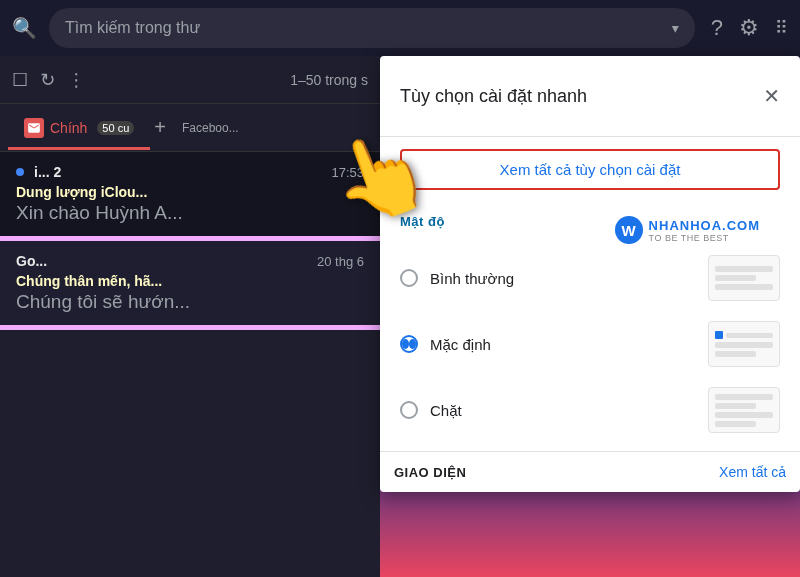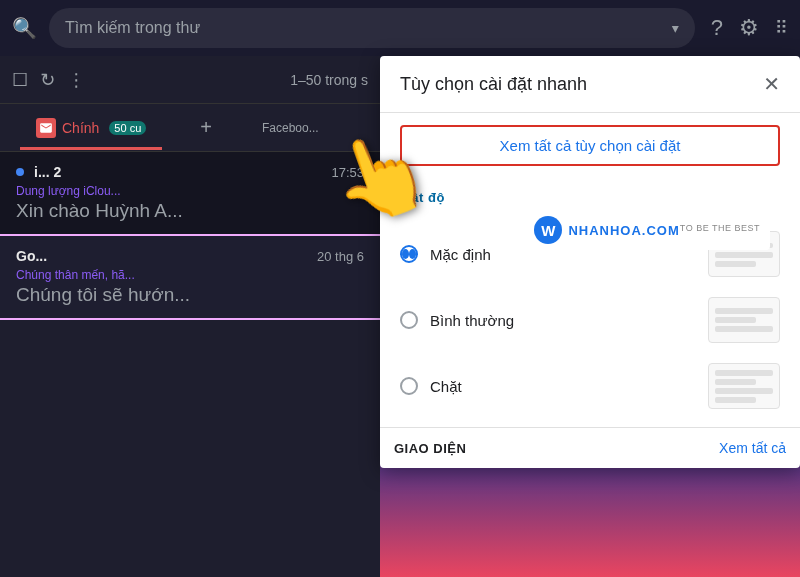--- a/index.html
+++ b/index.html
@@ -106,24 +106,23 @@
       color: #9aa0a6;
       font-size: 14px;
       margin-left: auto;
     }
 
     
     .tab-bar {
       display: flex;
       align-items: center;
       background: #1e1e2e;
-      padding: 0 20px;
+      padding: 0 8px;
       border-bottom: 1px solid #333;
       height: 48px;
-      gap: 34px;
     }
 
     .tab-item {
       display: flex;
       align-items: center;
       gap: 6px;
       padding: 12px 16px;
       color: #9aa0a6;
       font-size: 14px;
       cursor: pointer;
@@ -148,21 +147,21 @@
       width: 20px;
       height: 20px;
       background: #e25555;
       border-radius: 3px;
       display: flex;
       align-items: center;
       justify-content: center;
     }
 
     .tab-badge {
-      background: #0f766e;
+      background: #404040;
       color: white;
       font-size: 11px;
       padding: 1px 5px;
       border-radius: 10px;
       margin-left: 4px;
     }
 
     .tab-add {
       color: #9aa0a6;
       font-size: 20px;
@@ -175,21 +174,21 @@
       padding: 12px 16px;
     }
 
     
     .email-list {
       background: transparent;
     }
 
     .email-item {
       padding: 12px 16px;
-      border-bottom: 2px solid #f0abfc;
+      border-bottom: 5px solid #f0abfc;
       cursor: pointer;
       background: rgba(0,0,0,0.3);
     }
 
     .email-item:last-child {
       background: rgba(30,30,50,0.6);
     }
 
     .email-header-row {
       display: flex;
@@ -203,23 +202,23 @@
       font-size: 14px;
       font-weight: bold;
     }
 
     .email-time {
       color: #9aa0a6;
       font-size: 13px;
     }
 
     .email-subject {
-      color: #8b5cf6;
-      font-size: 12px;
-      font-weight: normal;
+      color: #fef9c3;
+      font-size: 14px;
+      font-weight: bold;
       margin-bottom: 2px;
     }
 
     .email-preview {
       color: #9aa0a6;
       font-size: 19px;
     }
 
     .unread-dot {
       width: 8px;
@@ -250,21 +249,21 @@
       background: #fff;
       z-index: 20;
       border-radius: 4px;
       box-shadow: 0 4px 20px rgba(0,0,0,0.4);
     }
 
     .settings-header {
       display: flex;
       justify-content: space-between;
       align-items: center;
-      padding: 16px 20px;
+      padding: 28px 20px;
       border-bottom: 1px solid #e0e0e0;
     }
 
     .settings-title {
       font-size: 18px;
       color: #202124;
       font-weight: 500;
     }
 
     .settings-close {
@@ -435,20 +434,21 @@
       height: 28px;
       border-radius: 50%;
       display: flex;
       align-items: center;
       justify-content: center;
       font-weight: bold;
       font-size: 15px;
     }
     .nhanhoa-right {
       display: flex;
+      flex-direction: column;
     }
     .nhanhoa-name {
       color: #1a73e8;
       font-size: 13px;
       font-weight: bold;
       letter-spacing: 1px;
     }
     .nhanhoa-tagline {
       color: #888;
       font-size: 9px;
@@ -526,48 +526,48 @@
   <div class="settings-header">
     <span class="settings-title">Tùy chọn cài đặt nhanh</span>
     <span class="settings-close">✕</span>
   </div>
 
   <div class="settings-link-btn">Xem tất cả tùy chọn cài đặt</div>
 
   <div class="settings-section-label">Mật độ</div>
 
   <div class="density-options">
+
+    <div class="density-row">
+      <div class="radio-btn"></div>
+      <span class="density-label">Bình thường</span>
+      <div class="density-preview">
+        <div class="preview-line wide"></div>
+        <div class="preview-line narrow"></div>
+        <div class="preview-line wide"></div>
+      </div>
+    </div>
 
     <div class="density-row">
       <div class="radio-btn selected">
           <div style="width: 10px; height: 10px; background: rgb(26, 115, 232); border-radius: 50%;"></div>
         </div>
       <span class="density-label">Mặc định</span>
       <div class="density-preview">
         <div class="preview-icon-line">
           <div class="preview-square"></div>
           <div class="preview-text-line"></div>
         </div>
         <div class="preview-line wide"></div>
         <div class="preview-line narrow"></div>
       </div>
     </div>
 
     <div class="density-row">
       <div class="radio-btn"></div>
-      <span class="density-label">Bình thường</span>
-      <div class="density-preview">
-        <div class="preview-line wide"></div>
-        <div class="preview-line narrow"></div>
-        <div class="preview-line wide"></div>
-      </div>
-    </div>
-
-    <div class="density-row">
-      <div class="radio-btn"></div>
       <span class="density-label">Chặt</span>
       <div class="density-preview">
         <div class="preview-line wide"></div>
         <div class="preview-line narrow"></div>
         <div class="preview-line wide"></div>
         <div class="preview-line narrow"></div>
       </div>
     </div>
   </div>
 

